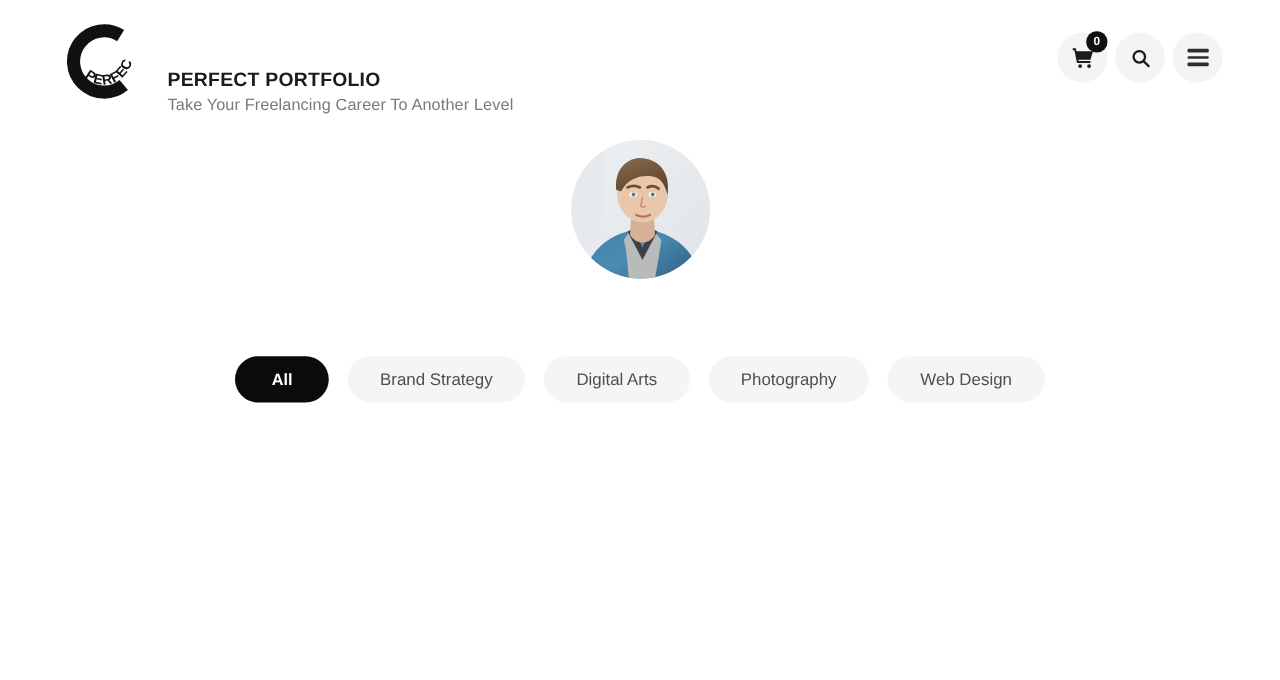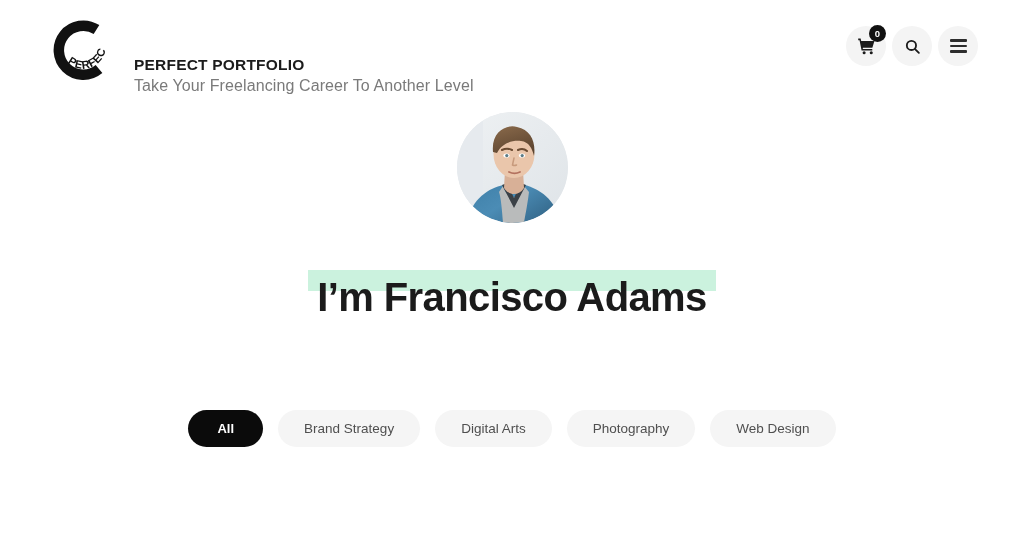--- a/index.html
+++ b/index.html
@@ -41,21 +41,21 @@
     font-size: 15.5px;
     font-weight: 700;
     letter-spacing: 0.2px;
     color: #1b1b1b;
     line-height: 1.1;
     margin-bottom: 4px;
     white-space: nowrap;
     margin-top: 44px;
   }
   .brand-sub {
-    font-size: 16px;
+    font-size: 13px;
     font-weight: 400;
     color: #7a7a7a;
     letter-spacing: 0.1px;
     line-height: 1.1;
     white-space: nowrap;
   }
 
   .header-actions {
     position: absolute;
     right: 46px;
@@ -306,26 +306,20 @@
         <ellipse cx="65" cy="43.5" rx="3.1" ry="2.0" fill="#ffffff"></ellipse>
         <circle cx="49.8" cy="43.6" r="1.6" fill="#5b7b86"></circle>
         <circle cx="65.2" cy="43.6" r="1.6" fill="#5b7b86"></circle>
 
         <path d="M57 46 L 55.5 53 q 2 1.2 4 0" stroke="#c79a7c" stroke-width="1.5" fill="none" stroke-linecap="round"></path>
         <path d="M52 60 q 5.5 2.6 11 0" stroke="#b3715e" stroke-width="1.8" fill="none" stroke-linecap="round"></path>
       </g>
     </svg>
   </div>
 
-  <div class="headline-wrap">
-    <h1 class="headline">
-      <span class="hl-band"></span>
-      <span class="hl-text">I’m Francisco Adams</span>
-    </h1>
-  </div>
 
 
   <div class="filters">
     <button class="filter-pill active">All</button>
     <button class="filter-pill">Brand Strategy</button>
     <button class="filter-pill">Digital Arts</button>
     <button class="filter-pill">Photography</button>
     <button class="filter-pill">Web Design</button>
   </div>
 

